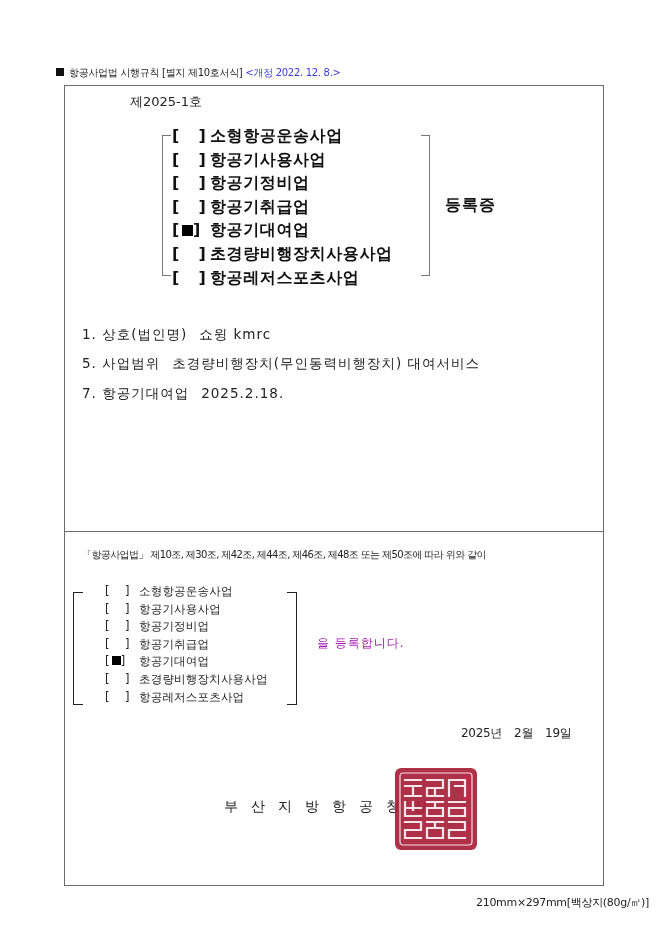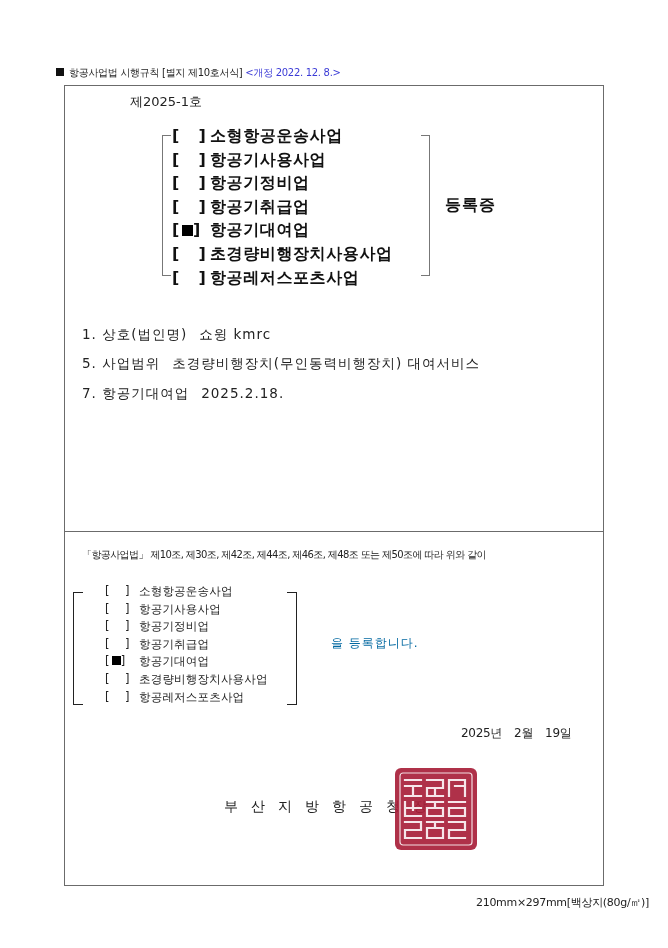--- a/index.html
+++ b/index.html
@@ -22,21 +22,21 @@
   .fields .row { height:29.4px; }
   .redact { display:inline-block; width:76px; height:22px; background:#c4c4c4; vertical-align:-6px; margin-left:10px; }
   .gap { display:inline-block; width:12px; }
   .law { left:82px; top:548px; font-size:10px; letter-spacing:-0.6px; color:#222; white-space:nowrap; }
   .small-list { left:105px; top:583px; font-size:11.5px; line-height:17.6px; letter-spacing:0.2px; color:#222; white-space:nowrap; }
   .small-list .row { height:17.6px; }
   .small-list .brk2 { display:inline-block; width:34px; }
   .chk2 { display:inline-block; width:9px; height:9px; background:#000; vertical-align:0px; margin-left:2px; }
   .sbracketL { left:73px; top:592px; width:10px; height:113px; border-left:1.5px solid #222; border-top:1.5px solid #222; border-bottom:1.5px solid #222; box-sizing:border-box; }
   .sbracketR { left:287px; top:592px; width:10px; height:113px; border-right:1.5px solid #222; border-top:1.5px solid #222; border-bottom:1.5px solid #222; box-sizing:border-box; }
-  .register { left:317px; top:635px; font-size:12px; letter-spacing:1px; color:#0369a1;margin-left:14px; }
+  .register { left:317px; top:635px; font-size:12px; letter-spacing:1px; color:#a21caf; }
   .date { left:461px; top:725px; font-size:12px; color:#222; white-space:nowrap; letter-spacing:-0.3px; }
   .date .sp { display:inline-block; width:12px; }
   .issuer { left:224px; top:798px; font-size:14px; letter-spacing:13px; color:#222; white-space:nowrap; }
   .seal { left:393px; top:766px; width:86px; height:86px; }
   .footer { left:476px; top:895px; font-size:11px; color:#222; white-space:nowrap; letter-spacing:-0.3px; }
 </style>
 </head>
 <body>
 
 <div class="abs header">

